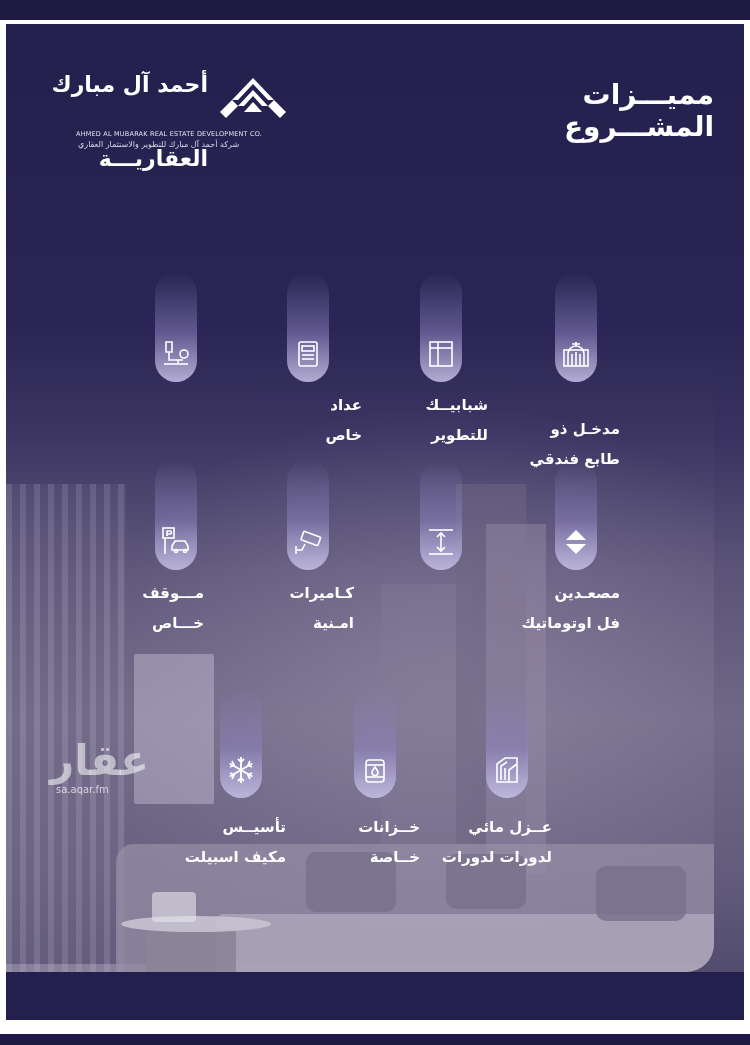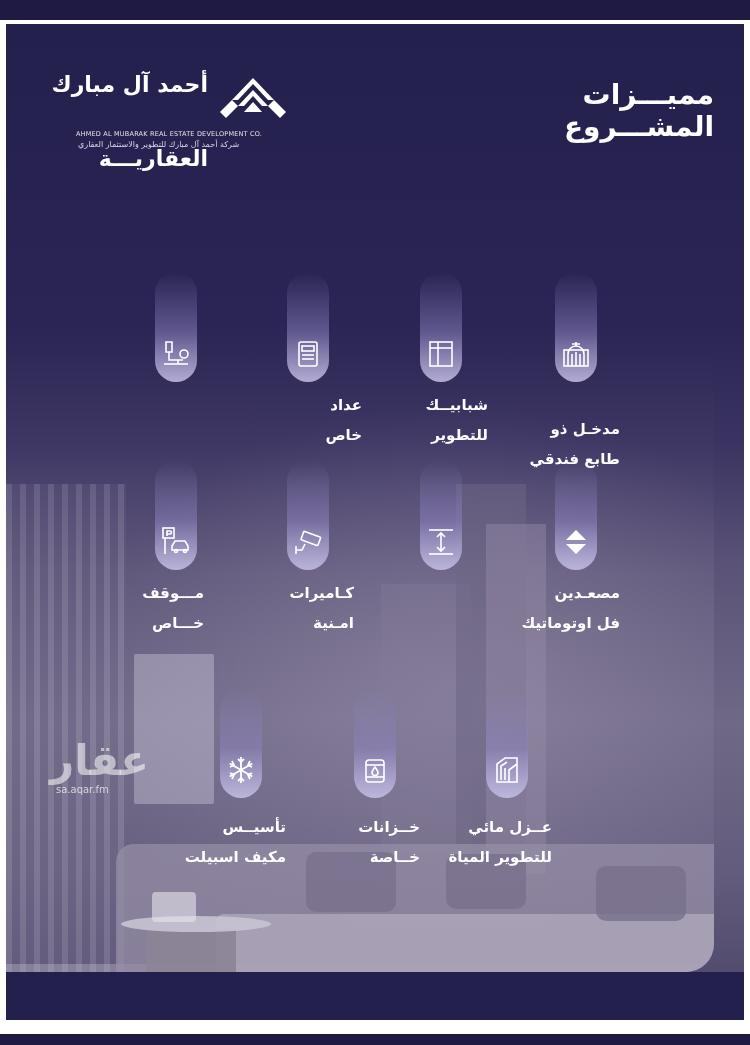--- a/index.html
+++ b/index.html
@@ -214,21 +214,21 @@
         <polyline points="13,27 16,24 19,27"></polyline>
       <polyline points="5,13 9,11 7,7"></polyline>
         <polyline points="27,19 23,21 25,25"></polyline>
       <polyline points="5,19 9,21 7,25"></polyline>
         <polyline points="27,13 23,11 25,7"></polyline>
     </svg>
   </div>
 
   <div class="feature-label" style="left:376px;top:788px;">
     <div>عــزل مائي</div>
-    <div>للتطوير المياة</div>
+    <div>لدورات لدورات</div>
   </div>
   <div class="feature-label" style="left:244px;top:788px;">
     <div>خــزانات</div>
     <div>خــاصة</div>
   </div>
   <div class="feature-label" style="left:110px;top:788px;">
     <div>تأسيــس</div>
     <div>مكيف اسبيلت</div>
   </div>
 

